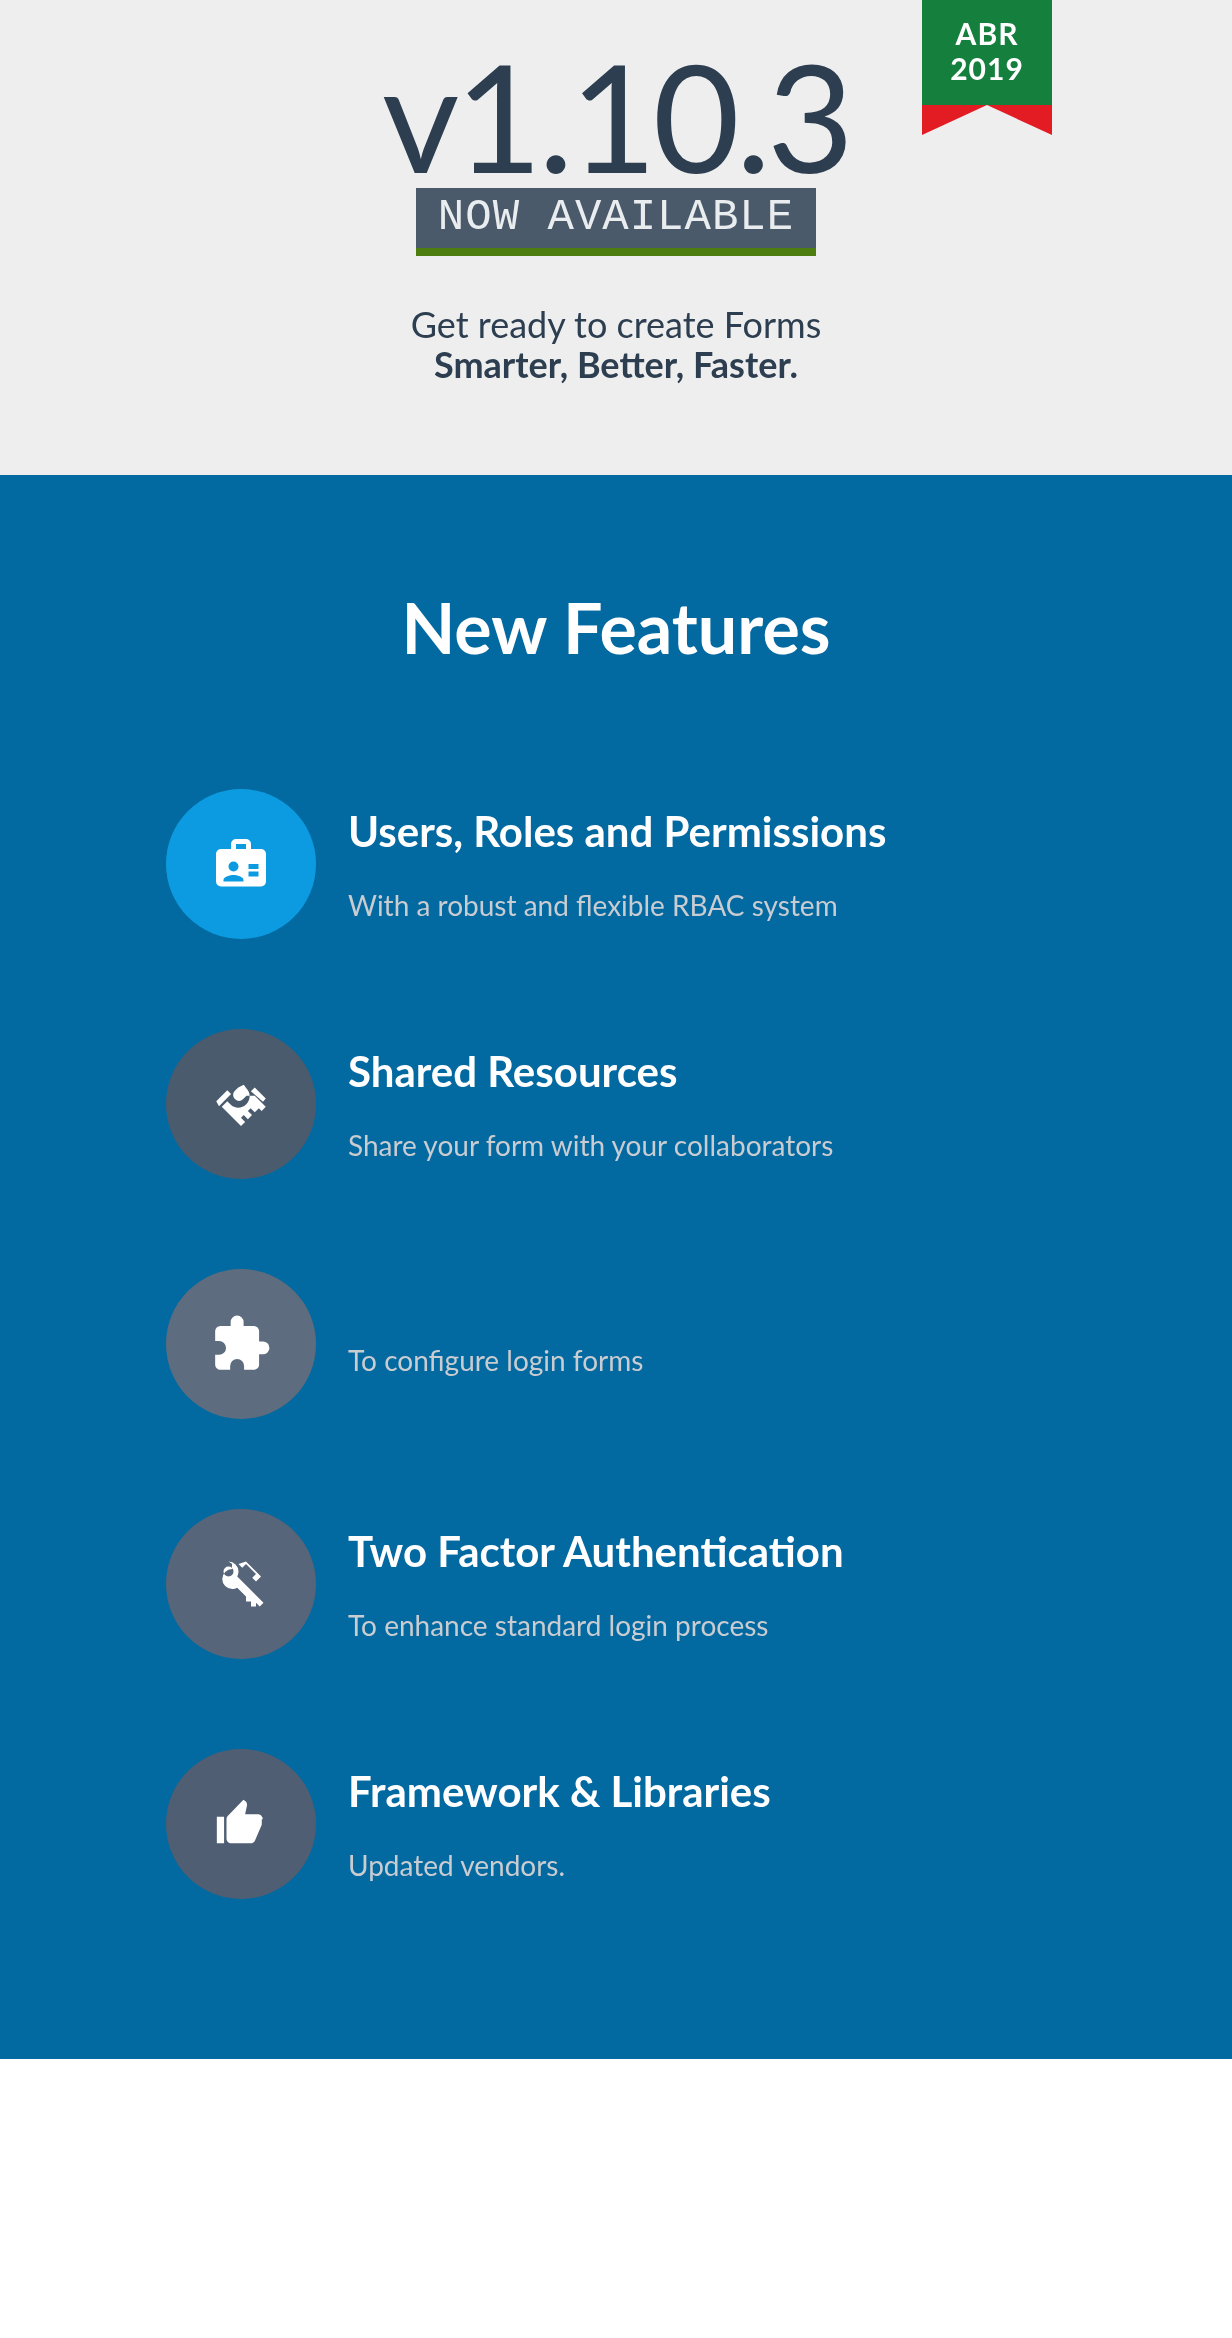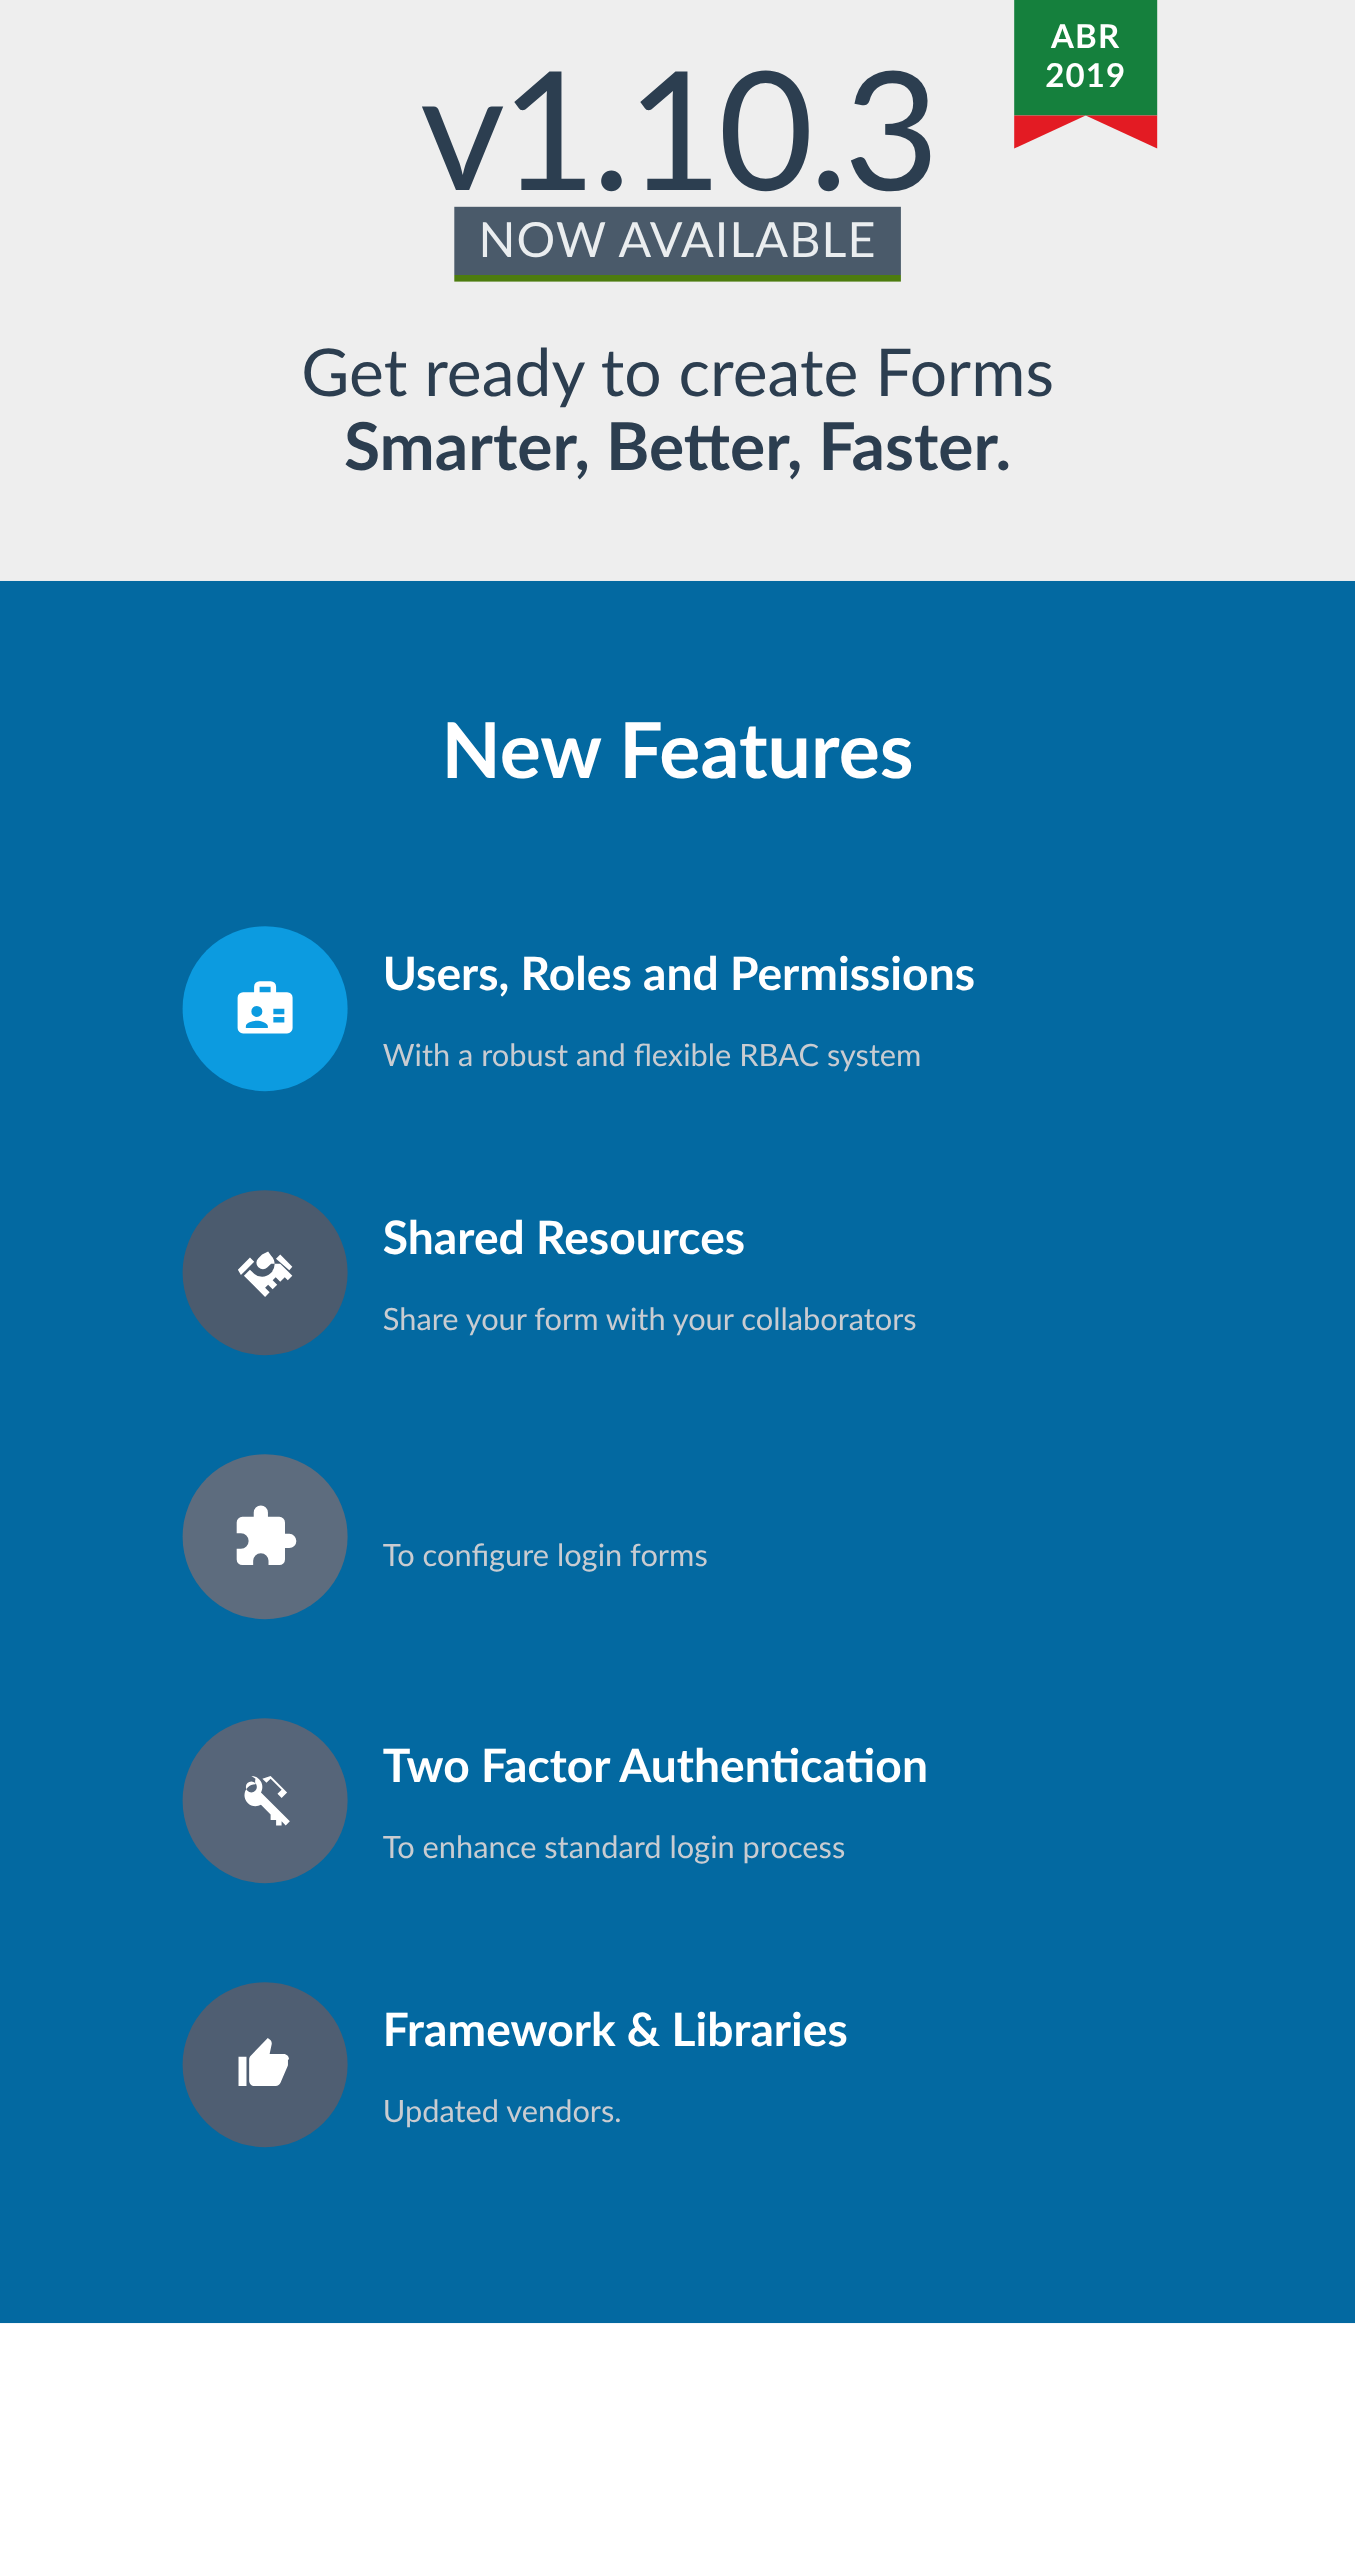--- a/index.html
+++ b/index.html
@@ -40,35 +40,36 @@
   .version {
     font-size: 150px;
     font-weight: 400;
     color: #2c3e50;
     letter-spacing: -4px;
     line-height: 1;
     margin-top: 10px;
   }
   .badge-wrap {
     display: inline-block;
-    border-bottom: 6px solid #4d7c0f;
+    border-bottom: 8px solid #4d7c0f;
     margin-top: -2px;
+    font-family: Liberation Mono, monospace;
   }
   .badge {
     display: inline-block;
     background: #4a5a6a;
     color: #eaedef;
     font-size: 44px;
     font-weight: 400;
     padding: 4px 22px 6px;
     letter-spacing: 1px;
   }
   .tagline {
     margin-top: 48px;
-    font-size: 60px;
+    font-size: 36px;
     color: #2c3e50;
     line-height: 1.12;
     font-weight: 400;
   }
   .tagline .bold { font-weight: 700; }
   .features {
     background: #0369a1;
     padding: 110px 0 160px;
     color: #fff;
   }

